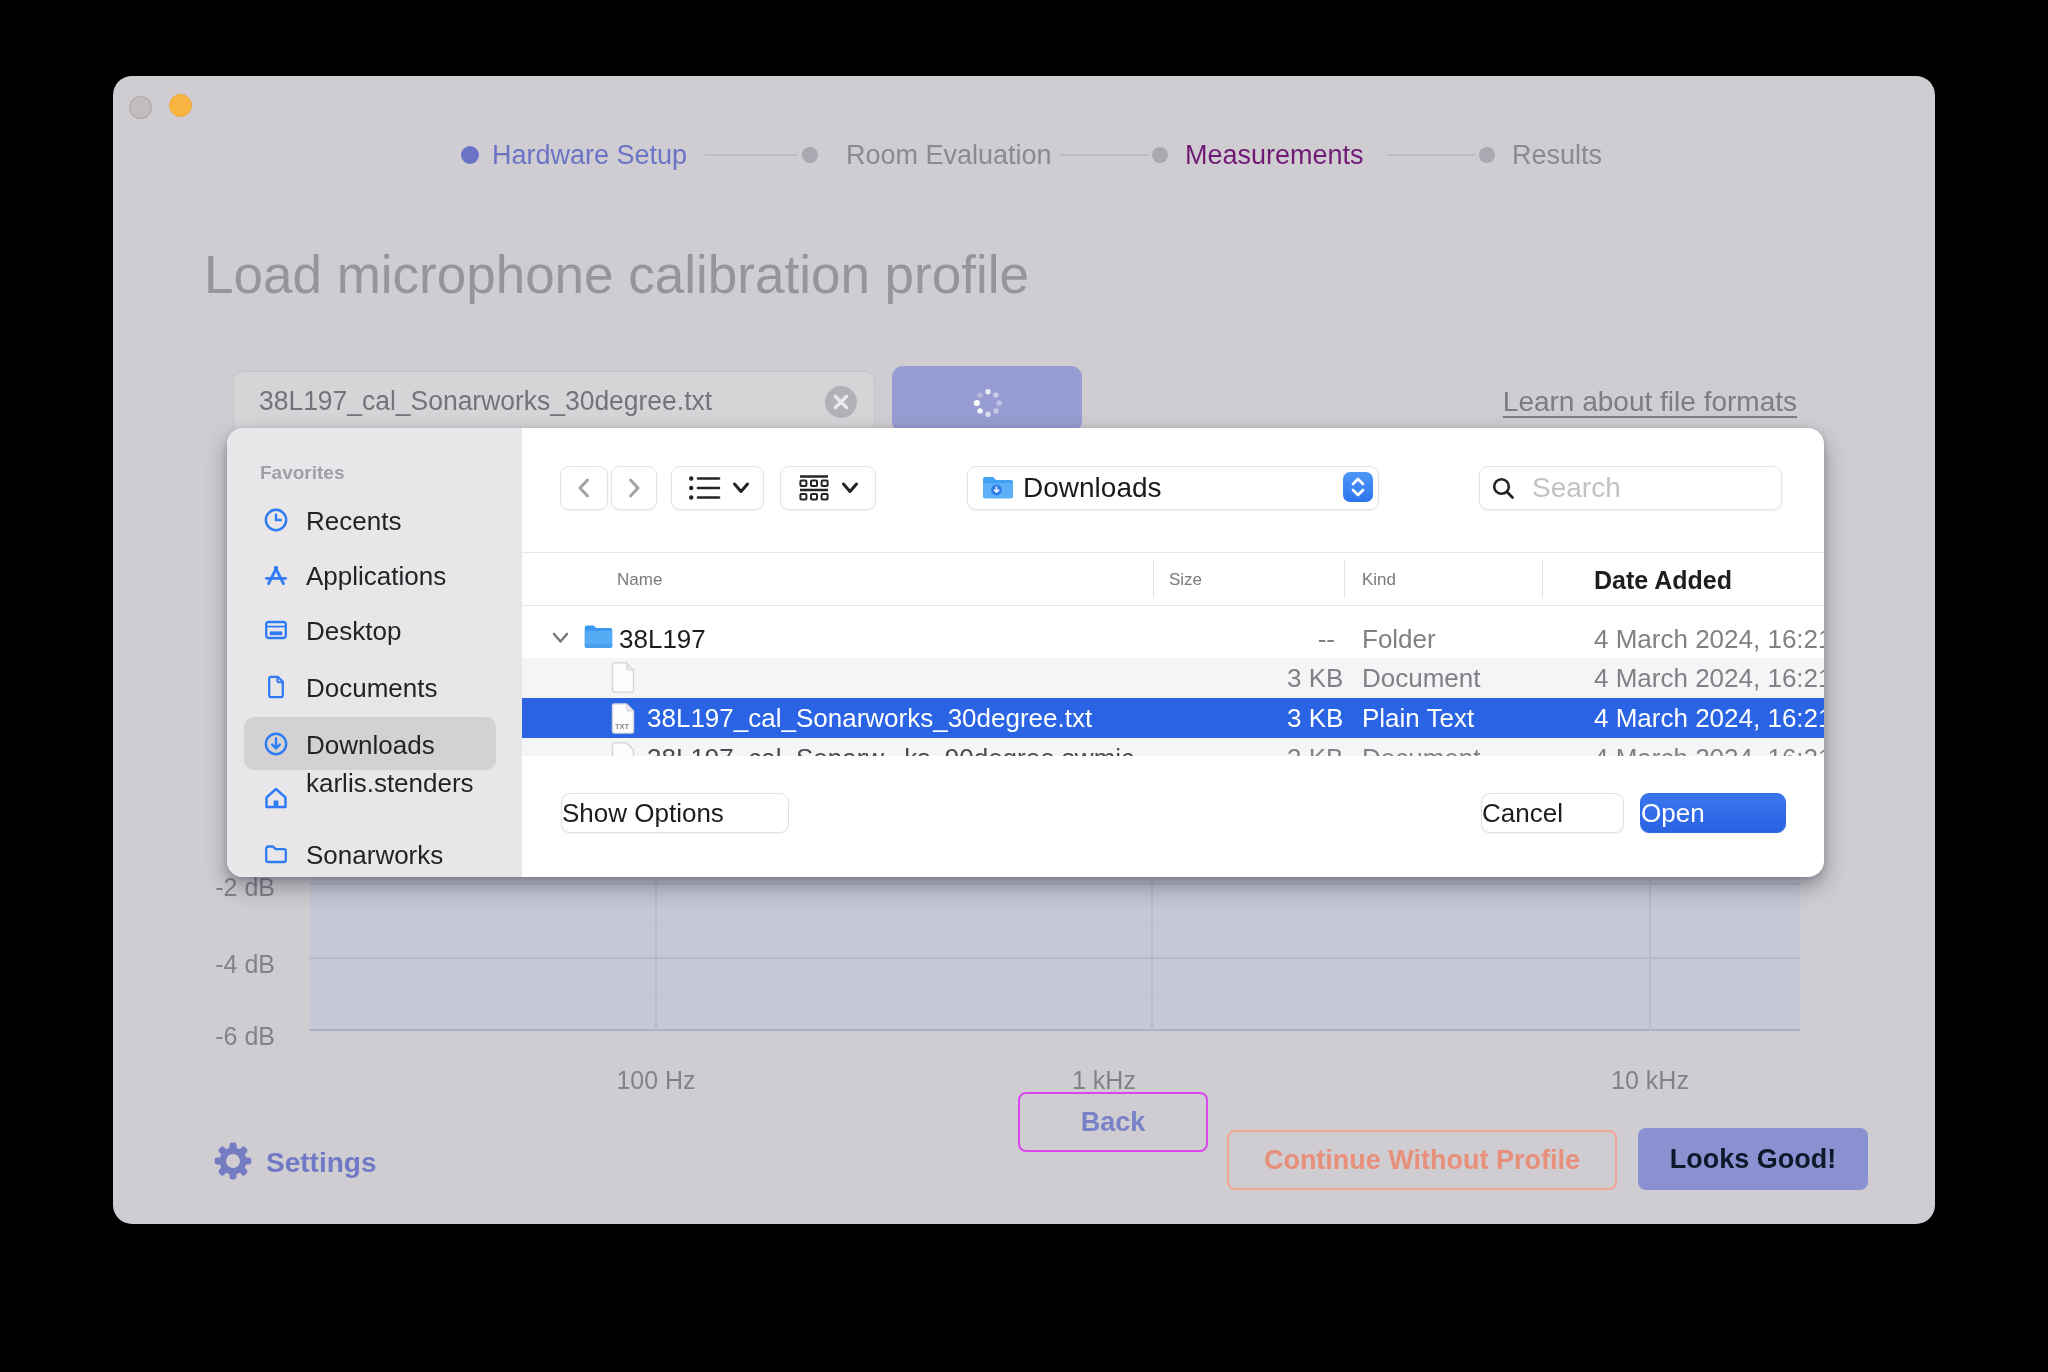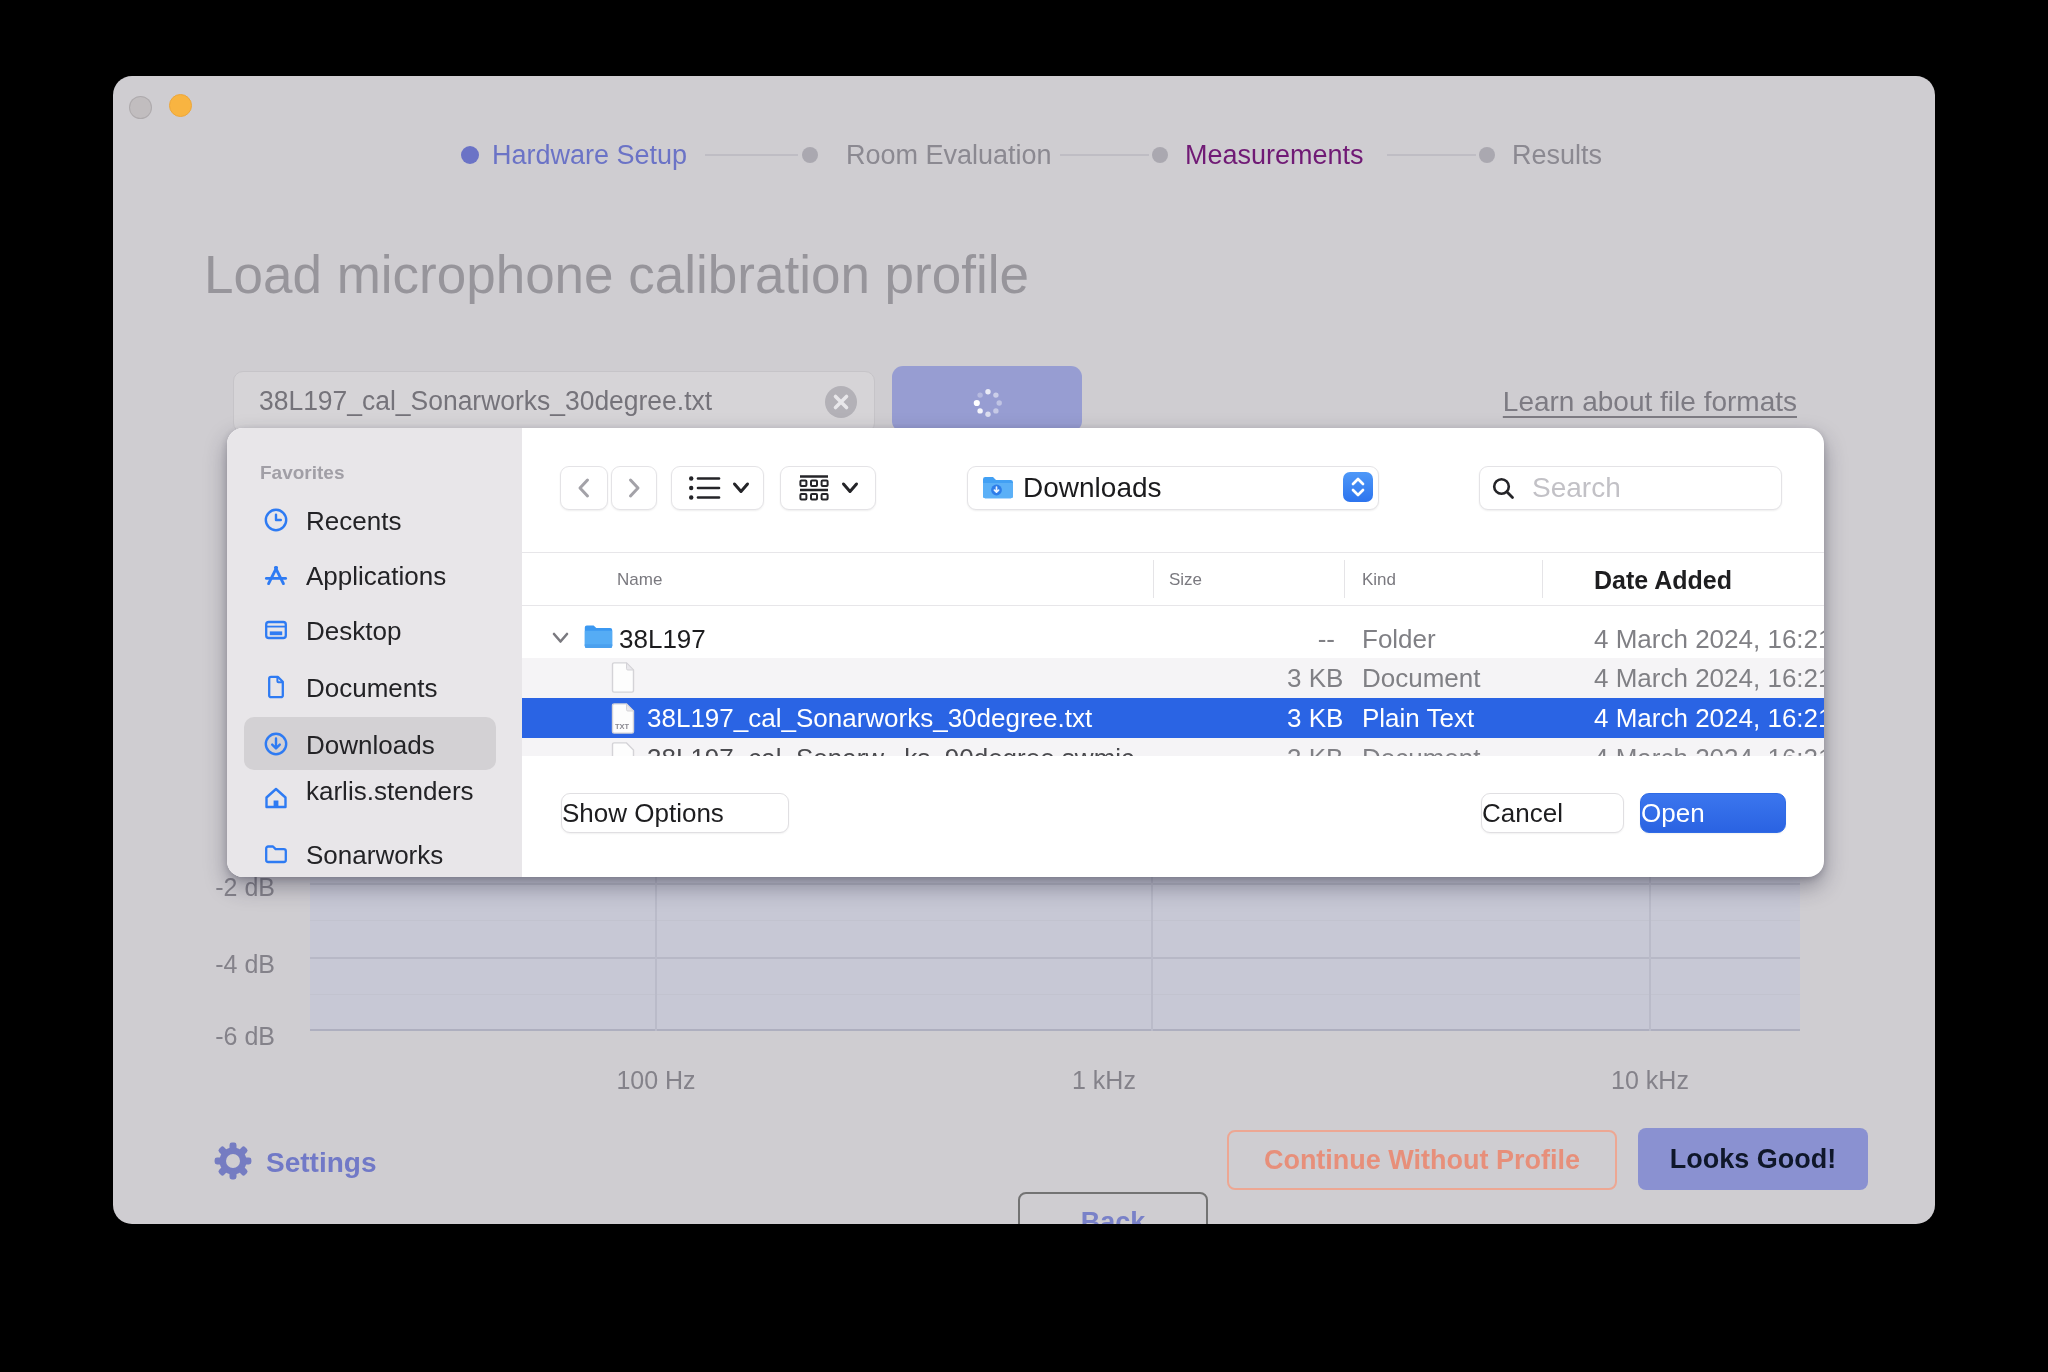--- a/index.html
+++ b/index.html
@@ -105,21 +105,21 @@
     <g transform="rotate(270 21 21)">
           <rect x="17.5" y="2.6" width="7" height="9" rx="2.4"></rect>
         </g>
     <g transform="rotate(315 21 21)">
           <rect x="17.5" y="2.6" width="7" height="9" rx="2.4"></rect>
         </g>
     </g>
       <circle cx="21" cy="21" r="7" fill="#cfcdd1"></circle>
     </svg>
   <div class="abs" style="left:153px;top:1071px;font-size:28px;font-weight:700;color:#7179c7">Settings</div>
-  <div class="abs btn" style="left:905px;top:1116px;width:190px;height:60px;border:2px solid #737373;color:#7981c8;line-height:56px">Back</div>
+  <div class="abs btn" style="left:905px;top:1016px;width:190px;height:60px;border:2px solid #d946ef;color:#7981c8;line-height:56px">Back</div>
   <div class="abs btn" style="left:1114px;top:1054px;width:390px;height:60px;border:2px solid #eda793;color:#e78f7a;line-height:56px">Continue Without Profile</div>
   <div class="abs btn" style="left:1525px;top:1052px;width:230px;height:62px;background:#8a91d1;color:#0f172a;line-height:62px">Looks Good!</div>
 
   <div class="dlg">
     <div class="side"></div>
     <div class="abs" style="left:33px;top:34px;font-size:19px;font-weight:700;color:#a19fa6">Favorites</div>
     <div class="abs" style="left:17px;top:289px;width:252px;height:53px;background:#d3d1d4;border-radius:10px"></div>
     <svg class="sicon" style="top:79px" width="26" height="26" viewBox="0 0 26 26">
         <circle cx="13" cy="13" r="10.2" fill="none" stroke="#2e7bf3" stroke-width="2.4"></circle>
         <path d="M13 7.6 V13 H17.8" fill="none" stroke="#2e7bf3" stroke-width="2.4" stroke-linecap="round" stroke-linejoin="round"></path>
@@ -146,21 +146,21 @@
     <div class="sitem" style="top:247px">Documents</div>
     <svg class="sicon" style="top:303px" width="26" height="26" viewBox="0 0 26 26">
         <circle cx="13" cy="13" r="10.2" fill="none" stroke="#2e7bf3" stroke-width="2.4"></circle>
         <path d="M13 7.5 V17 M9.2 13.6 L13 17.4 L16.8 13.6" fill="none" stroke="#2e7bf3" stroke-width="2.4" stroke-linecap="round" stroke-linejoin="round"></path>
       </svg>
     <div class="sitem" style="top:304px">Downloads</div>
     <svg class="sicon" style="top:357px" width="26" height="26" viewBox="0 0 26 26">
         <path d="M3.5 12.5 L13 4 L22.5 12.5 V22 H3.5 Z" fill="none" stroke="#2e7bf3" stroke-width="2.4" stroke-linejoin="round"></path>
         <rect x="10.6" y="15.5" width="4.8" height="6.5" fill="#2e7bf3"></rect>
       </svg>
-    <div class="sitem" style="top:350px">karlis.stenders</div>
+    <div class="sitem" style="top:342px">karlis.stenders</div>
     <svg class="sicon" style="top:413px" width="26" height="26" viewBox="0 0 26 26">
         <path d="M3.2 7.5 a2 2 0 0 1 2-2 H10 l2.6 2.6 H20.8 a2 2 0 0 1 2 2 V19 a2 2 0 0 1-2 2 H5.2 a2 2 0 0 1-2-2 Z" fill="none" stroke="#2e7bf3" stroke-width="2.3" stroke-linejoin="round"></path>
       </svg>
     <div class="sitem" style="top:414px">Sonarworks</div>
 
     <div class="tbtn" style="left:333px;width:48px"></div>
     <svg class="abs" style="left:347px;top:49px" width="20" height="22" viewBox="0 0 20 22">
         <path d="M13.5 3 L6 11 L13.5 19" fill="none" stroke="#a3a2a8" stroke-width="3" stroke-linecap="round" stroke-linejoin="round"></path>
       </svg>
     <div class="tbtn" style="left:384px;width:46px"></div>

